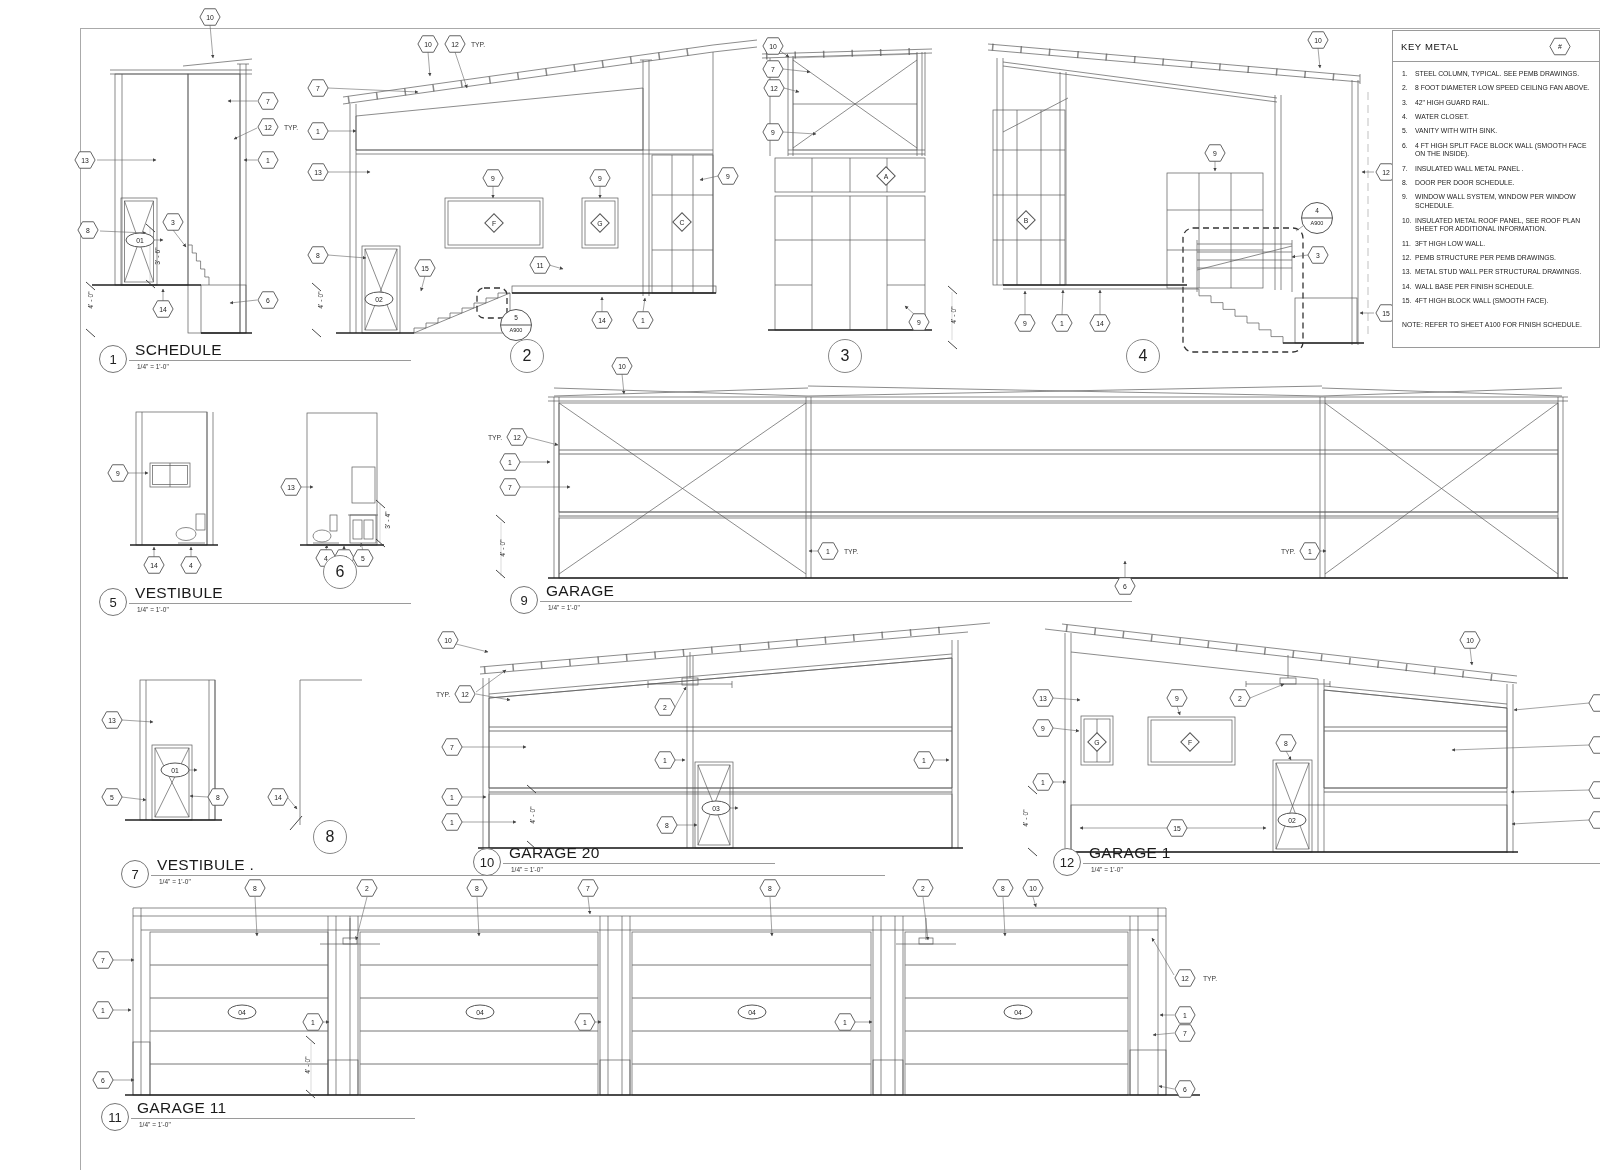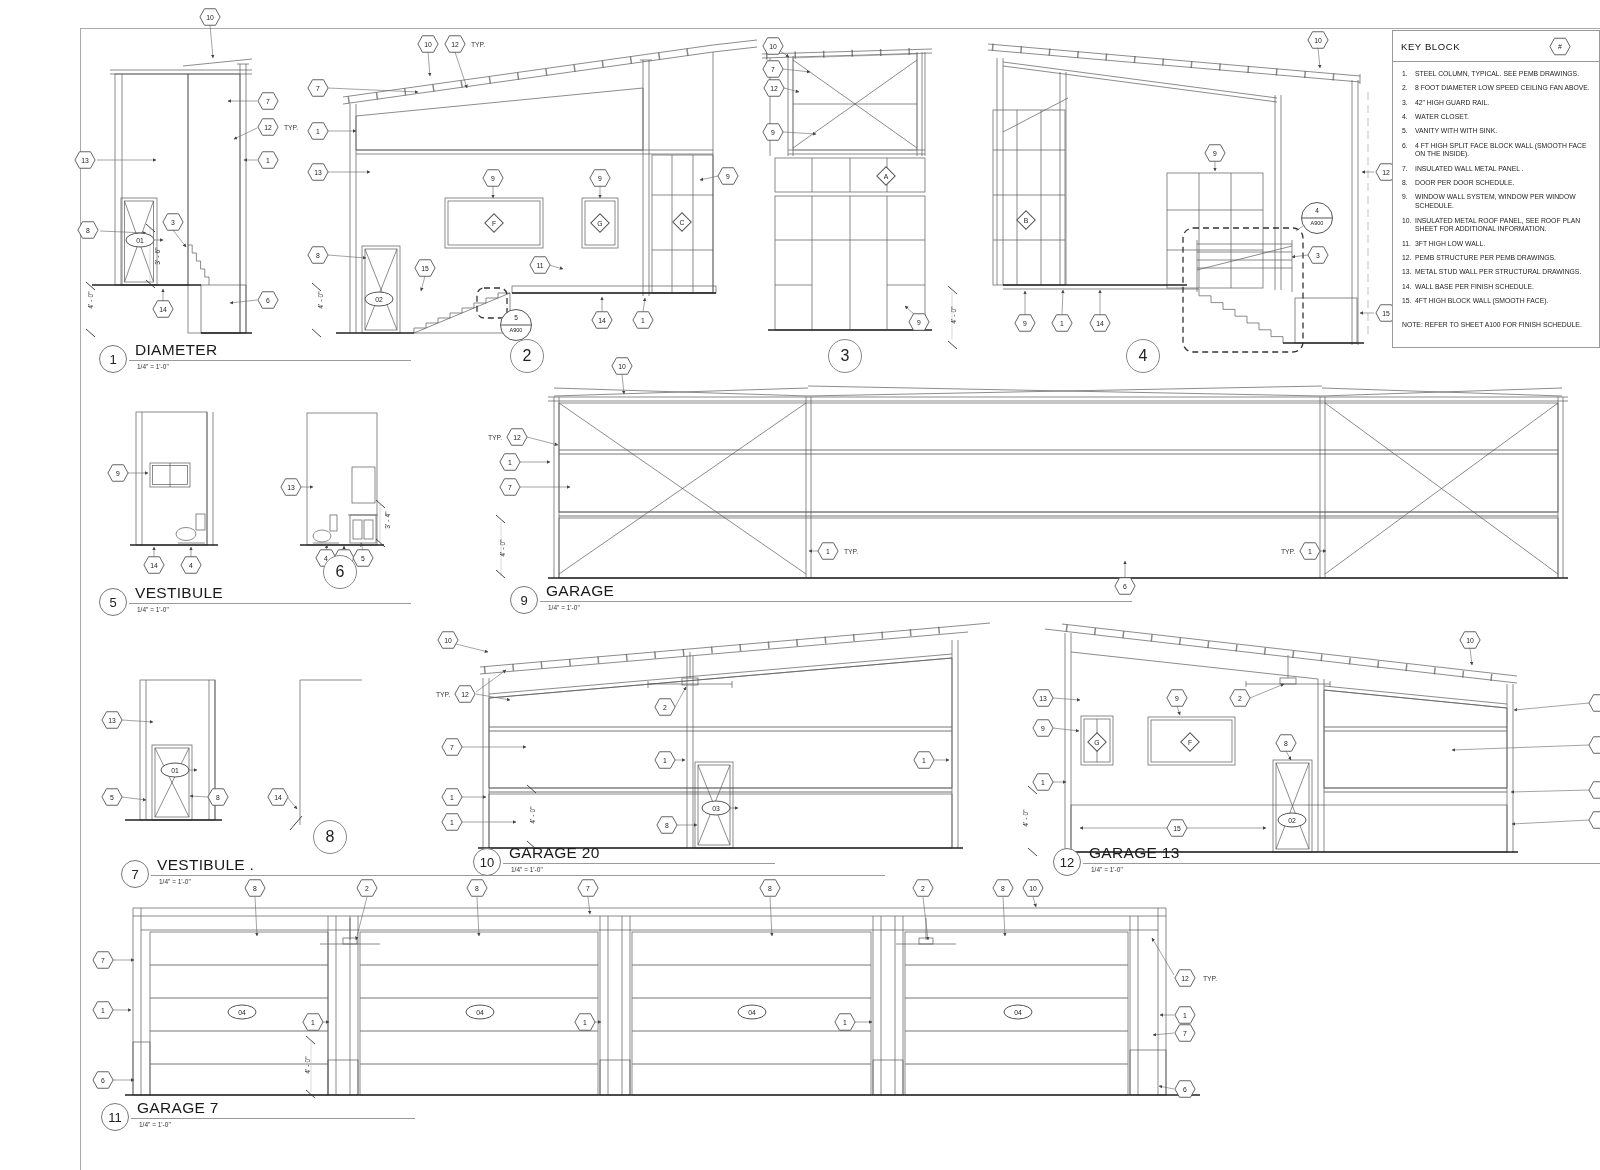--- a/index.html
+++ b/index.html
@@ -1083,21 +1083,21 @@
           <polygon points="6,1 18,1 23,10 18,19 6,19 1,10" fill="#fff" stroke="#555" stroke-width="1"></polygon>
         </svg>
         <i>6</i>
       </span>
       <span class="tag dim" style="left: 307px; top: 1065px;">
         <i>4' - 0"</i>
       </span>
       <div class="dtitle" style="left: 99px; top: 341px; width: 312px;">
         <span class="dnum">1</span>
         <div class="dline"></div>
-        <div class="dlabel">DIAMETER</div>
+        <div class="dlabel">SCHEDULE</div>
         <div class="dscale">1/4" = 1'-0"</div>
       </div>
       <div class="dtitle" style="left: 99px; top: 584px; width: 312px;">
         <span class="dnum">5</span>
         <div class="dline"></div>
         <div class="dlabel">VESTIBULE</div>
         <div class="dscale">1/4" = 1'-0"</div>
       </div>
       <div class="dtitle" style="left: 121px; top: 856px; width: 764px;">
         <span class="dnum">7</span>
@@ -1113,27 +1113,27 @@
       </div>
       <div class="dtitle" style="left: 473px; top: 844px; width: 302px;">
         <span class="dnum">10</span>
         <div class="dline"></div>
         <div class="dlabel">GARAGE 20</div>
         <div class="dscale">1/4" = 1'-0"</div>
       </div>
       <div class="dtitle" style="left: 1053px; top: 844px; width: 547px;">
         <span class="dnum">12</span>
         <div class="dline"></div>
-        <div class="dlabel">GARAGE 13</div>
+        <div class="dlabel">GARAGE 1</div>
         <div class="dscale">1/4" = 1'-0"</div>
       </div>
       <div class="dtitle" style="left: 101px; top: 1099px; width: 314px;">
         <span class="dnum">11</span>
         <div class="dline"></div>
-        <div class="dlabel">GARAGE 7</div>
+        <div class="dlabel">GARAGE 11</div>
         <div class="dscale">1/4" = 1'-0"</div>
       </div>
       <span class="cnum" style="left: 527px; top: 356px;">
         <i>2</i>
       </span>
       <span class="cnum" style="left: 845px; top: 356px;">
         <i>3</i>
       </span>
       <span class="cnum" style="left: 1143px; top: 356px;">
         <i>4</i>
@@ -1141,21 +1141,21 @@
       <span class="cnum" style="left: 340px; top: 572px;">
         <i>6</i>
       </span>
       <span class="cnum" style="left: 330px; top: 837px;">
         <i>8</i>
       </span>
     </div>
 
   <aside class="keynotes">
     <div class="kn-head">
-      <span class="kn-title">KEY BLOCK</span>
+      <span class="kn-title">KEY METAL</span>
       <span class="kn-hex">
         <svg viewBox="0 0 24 20" width="22" height="19">
             <polygon points="6,1 18,1 23,10 18,19 6,19 1,10" fill="#fff" stroke="#555" stroke-width="1"></polygon>
           </svg>
         <i>#</i>
       </span>
     </div>
     <div class="kn-list" id="kn-list">
         <div class="kn-item">
           <span class="n">1.</span>

